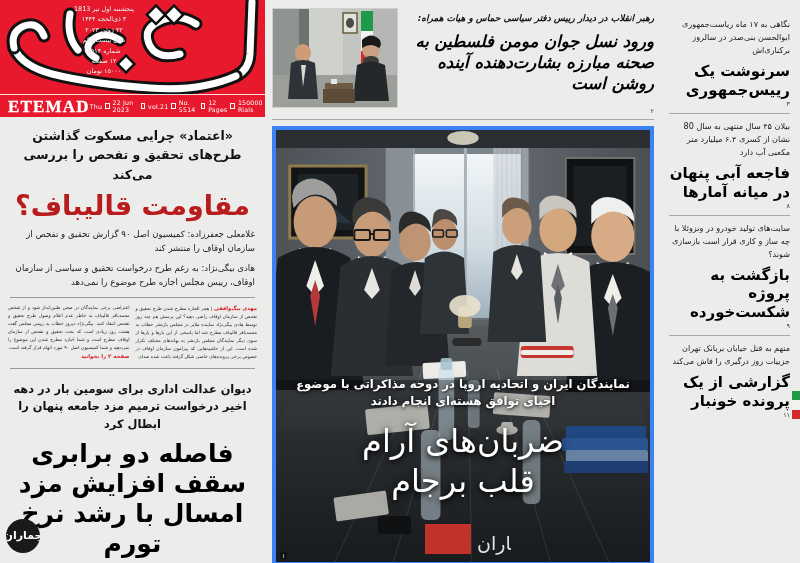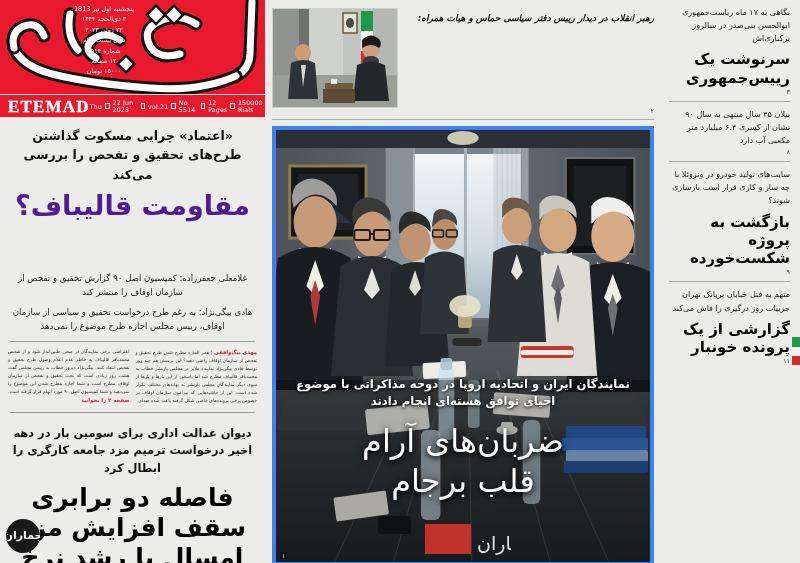--- a/index.html
+++ b/index.html
@@ -10,21 +10,21 @@
     font-family:"DejaVu Sans","Liberation Sans",sans-serif;
     -webkit-font-smoothing:antialiased;
   }
   .page{
     position:relative;width:800px;height:563px;background:#e8e8e6;
     box-sizing:border-box;
   }
   
   .col-left{position:absolute;left:0;top:0;width:265px;height:563px;background:#ececeb;box-sizing:border-box;}
   .col-mid{position:absolute;left:265px;top:0;width:396px;height:563px;background:#ececeb;box-sizing:border-box;}
-  .col-right{position:absolute;left:661px;top:0;width:139px;height:563px;background:#ececeb;box-sizing:border-box;padding:6px 8px 0 6px;}
+  .col-right{position:absolute;left:661px;top:0;width:139px;height:563px;background:#ececeb;box-sizing:border-box;padding:18px 8px 0 6px;}
   .vrule{position:absolute;top:0;width:1px;height:563px;background:#b4b4b2;}
   .vrule.a{left:264px;}
   .vrule.b{left:660px;}
 
   
   .masthead{position:relative;width:265px;height:117px;background:#e8192c;overflow:hidden;}
   .logo-wrap{position:absolute;inset:0;}
   .logo-svg{position:absolute;left:0;top:-4px;width:265px;height:100px;}
   .mast-dates{
     position:absolute;right:118px;top:4px;width:86px;
@@ -46,27 +46,27 @@
   .mast-meta .sq{display:inline-block;width:4px;height:4px;border:1px solid #fff;}
   .mast-rule{position:absolute;left:0;bottom:22px;width:265px;height:1px;background:#fff;opacity:.85;}
 
   
   .lead-kicker{
     direction:rtl;text-align:center;color:#111;
     font-size:12.5px;line-height:1.55;font-weight:700;
     padding:9px 8px 0 8px;letter-spacing:-0.2px;
   }
   .lead-head{
-    direction:rtl;text-align:center;color:#4c1d95;
+    direction:rtl;text-align:center;color:#b91c1c;
     font-size:27px;line-height:1.12;font-weight:700;
     padding:7px 6px 3px 6px;letter-spacing:-0.6px;
   }
   .sub-lines{
-    direction:rtl;text-align:center;color:#1a1a1a;
-    font-size:8.6px;line-height:1.62;padding:4px 10px 0 10px;margin-top:44px;
+    direction:rtl;color:#1a1a1a;
+    font-size:8.6px;line-height:1.62;padding:4px 10px 0 10px;
   }
   .sub-lines p{margin:0 0 6px 0;}
   .hr-thin{height:1px;background:#9b9b99;margin:7px 10px 6px 10px;}
 
   
   .body-grid{
     display:flex;direction:rtl;gap:6px;padding:0 8px;margin-top:4px;
   }
   .body-col{flex:1;}
   .tiny{
@@ -254,21 +254,21 @@
           <span>| هجر الجازه مطرح شدن طرح تحقیق و تفحص از سازمان اوقاف راضی دهید؟ این پرسش هم چند روز توسط هادی بیگی‌نژاد نماینده ملایر در مجلس بازنشر خطاب به محمدباقر قالیباف مطرح شد اما پاسخی از این بارها و بارها از سوی دیگر نمایندگان مجلس بازنشر به بهانه‌های مختلف تکرار شده است. این از حاشیه‌هایی که پیرامون سازمان اوقاف در خصوص برخی پرونده‌های خاصی شکل گرفته باعث شده صدای</span></p>
       </div>
       <div class="body-col">
         <p class="tiny" style="margin:0;"><span>اعتراضی برخی نمایندگان در صحن طنین‌انداز شود و از شخص محمدباقر قالیباف به خاطر عدم اعلام وصول طرح تحقیق و تفحص انتقاد کنند. بیگی‌نژاد دیروز خطاب به رییس مجلس گفت هشت روز زیادی است که بحث تحقیق و تفحص از سازمان اوقاف مطرح است و شما اجازه مطرح شدن این موضوع را نمی‌دهید و شما کمیسیون اصل ۹۰ مورد اتهام قرار گرفته است.</span>
           <span class="readmore">صفحه ۲ را بخوانید</span></p>
       </div>
     </div>
 
     <div class="hr-thin"></div>
 
-    <div class="second-kicker">دیوان عدالت اداری برای سومین بار در دهه اخیر درخواست ترمیم مزد جامعه کارگری را ابطال کرد</div>
+    <div class="second-kicker">دیوان عدالت اداری برای سومین بار در دهه اخیر درخواست ترمیم مزد جامعه پنهان را ابطال کرد</div>
     <div class="second-head">فاصله دو برابری سقف افزایش مزد امسال با رشد نرخ تورم</div>
 
     <div class="body-grid" style="margin-top:7px;">
       <div class="body-col">
         <p class="tiny" style="margin:0;"><span class="group-tag">گروه اجتماعی</span>
           <span>| با گذشت دو روز از انتشار نظر قطعی مسوولان دیوان عدالت اداری درباره شکایت کارگران و در خواست برای ابطال مصوبه مزدی شورای عالی کار، واکنش‌های منفی فعالان جامعه کارگری در قبال موضع این نهاد قضایی در قبال خواست جامعه کارگری ادامه دارد. در روز ۲۹ خرداد سال جاری، حدود دو ساعت پس از ظهر، اخباری که از جلسه</span></p>
       </div>
       <div class="body-col">
         <p class="tiny" style="margin:0;">رییس دیوان عدالت اداری و معاونانش با خبرنگاران منتشر شد از آن به ثمر بودن انتظار سه ماهه جامعه ۱۵ میلیونی کارگران کشور بابت همیاری دیوان عدالت اداری و باطل شدن مصوبه شورای عالی کار درباره سقف افزایش ۲۷ درصدی حداقل دستمزد ۱۴۰۲ حکایت داشت.</p>
       </div>
@@ -279,20 +279,21 @@
         <span>جماران</span>
       </div>
     </div>
   </div>
 
   <div class="col-mid">
 
     <div class="mid-top">
       <div class="mid-top-text">
         <div class="mid-kicker">رهبر انقلاب در دیدار رییس دفتر سیاسی حماس و هیات همراه:</div>
+        <div class="mid-head">ورود نسل جوان مومن فلسطین به صحنه مبارزه بشارت‌دهنده آینده روشن است</div>
       </div>
 
       <div class="mid-photo">
         <svg viewBox="0 0 124 98" preserveAspectRatio="none" style="width:100%;height:100%;display:block;">
           <rect width="124" height="98" fill="#b9bcbb"></rect>
           <rect x="0" y="0" width="124" height="64" fill="#c3c5c2"></rect>
           <rect x="0" y="0" width="26" height="98" fill="#8f9490"></rect>
           <rect x="26" y="0" width="10" height="70" fill="#6d726e"></rect>
           <rect x="36" y="0" width="34" height="66" fill="#cfd1cd"></rect>
           <rect x="70" y="4" width="14" height="20" fill="#e2e2dd" stroke="#6a5b3a" stroke-width="1.5"></rect>
@@ -496,21 +497,22 @@
     <div class="rc-item">
       <div class="rc-kicker">نگاهی به ۱۷ ماه ریاست‌جمهوری ابوالحسن بنی‌صدر در سالروز برکناری‌اش</div>
       <div class="rc-head">سرنوشت یک رییس‌جمهوری</div>
       <div class="rc-foot">
         <span class="rc-page">۳</span>
       </div>
       <div class="rc-hr"></div>
     </div>
 
     <div class="rc-item">
-      <div class="rc-kicker">بیلان ۴۵ سال منتهی به سال ۹۰ نشان از کسری ۶.۴ میلیارد متر مکعبی آب دارد</div>
+      <div class="rc-kicker">بیلان ۴۵ سال منتهی به سال 80 نشان از کسری ۶.۴ میلیارد متر مکعبی آب دارد</div>
+      <div class="rc-head">فاجعه آبی پنهان در میانه آمارها</div>
       <div class="rc-foot">
         <span class="rc-page">۸</span>
       </div>
       <div class="rc-hr"></div>
     </div>
 
     <div class="rc-item">
       <div class="rc-kicker">سایت‌های تولید خودرو در ونزوئلا با چه ساز و کاری قرار است بازسازی شوند؟</div>
       <div class="rc-head">بازگشت به پروژه شکست‌خورده</div>
       <div class="rc-foot">

